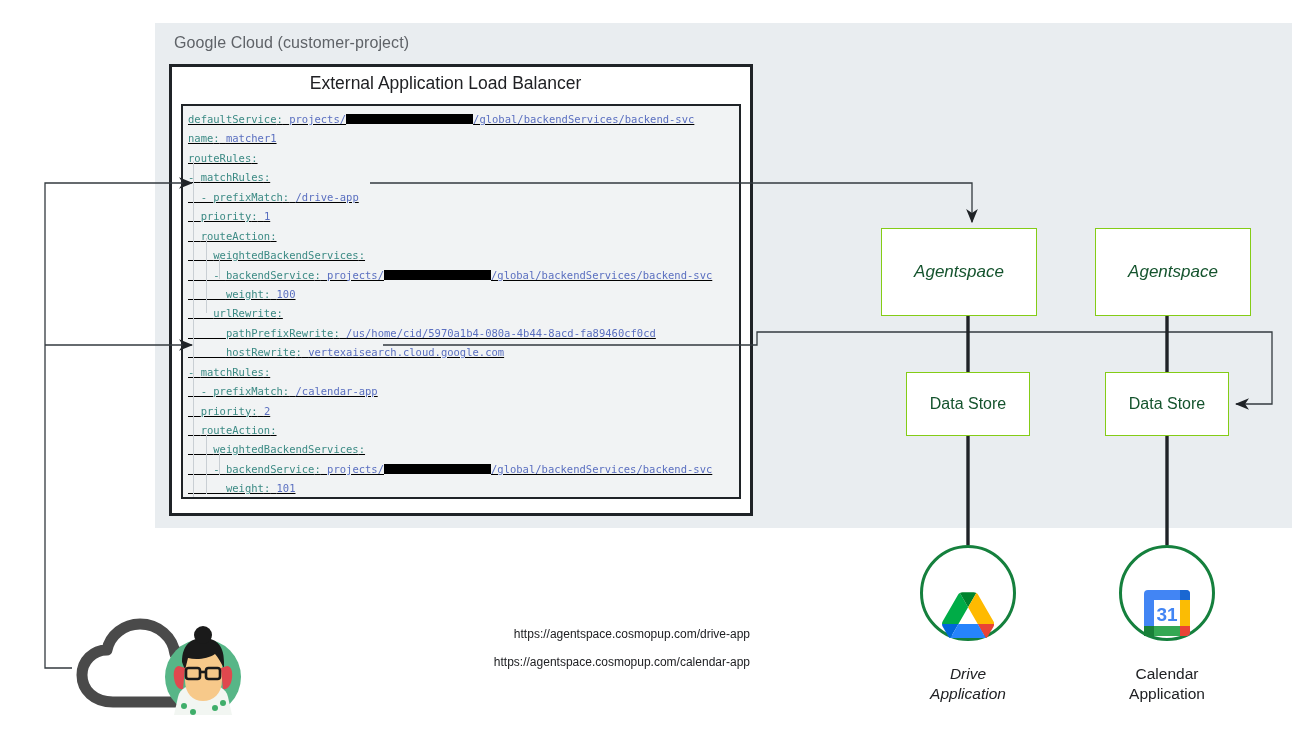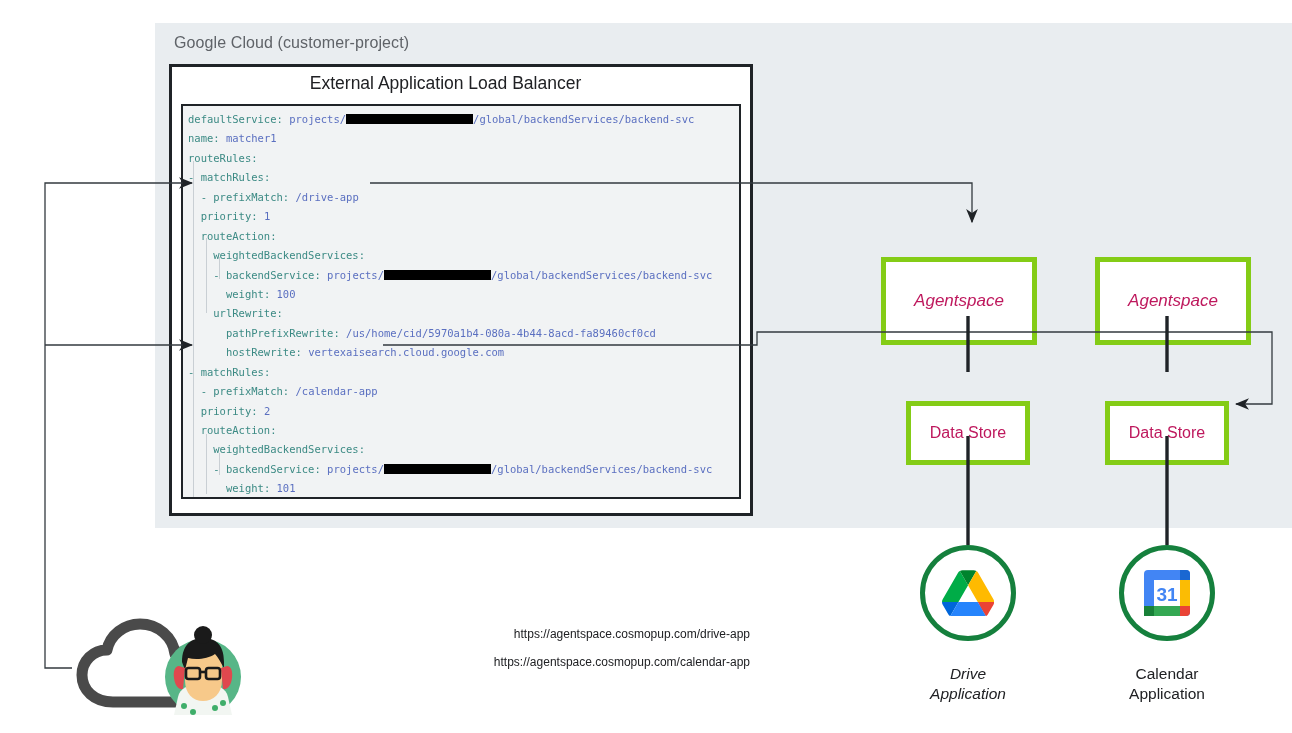--- a/index.html
+++ b/index.html
@@ -59,21 +59,21 @@
     overflow:hidden;
   }
   #code-lines{
     position:absolute;
     left:5px; top:4px;
     font-family:"DejaVu Sans Mono","Liberation Mono",monospace;
     font-size:10.5px;
     line-height:19.45px;
     white-space:pre;
   }
-  .ln{ height:19.45px; }
+  .ln{ height:19.45px;text-decoration:underline; }
   .k{ color:#3b8a84; }
   .v{ color:#5a6fc0; }
   .p{ color:#3b8a84; }
   .redact{
     display:inline-block;
     background:#000000;
     height:10px;
     vertical-align:-1px;
   }
   .r1{ width:127px; }
@@ -81,44 +81,43 @@
   
   .rail{
     position:absolute;
     width:1px;
     background:#c9cfd4;
   }
   
   .node-box{
     position:absolute;
     background:#ffffff;
-    border:5px solid #84cc16;
+    border:1px solid #84cc16;
     box-sizing:border-box;
     display:flex;
     align-items:center;
     justify-content:center;
     font-size:17px;
-    color:#be185d;
-    margin-top:29px;
+    color:#14532d;
   }
   .node-box.italic{ font-style:italic; }
   #agentspace-1{ left:881px; top:228px; width:156px; height:88px; }
   #agentspace-2{ left:1095px; top:228px; width:156px; height:88px; }
   #datastore-1{ left:906px; top:372px; width:124px; height:64px; font-size:16px;}
   #datastore-2{ left:1105px; top:372px; width:124px; height:64px; font-size:16px;}
   
   .app-circle{
     position:absolute;
     width:96px; height:96px;
     border-radius:50%;
     background:#ffffff;
-    border:5px solid #15803d;
+    border:3px solid #15803d;
     box-sizing:border-box;
     display:flex;
-    align-items:center;
+    align-items:flex-end;
     justify-content:center;
   }
   #drive-circle{ left:920px; top:545px; }
   #calendar-circle{ left:1119px; top:545px; }
   .app-caption{
     position:absolute;
     width:190px;
     text-align:center;
     font-size:15.5px;
     line-height:20px;

